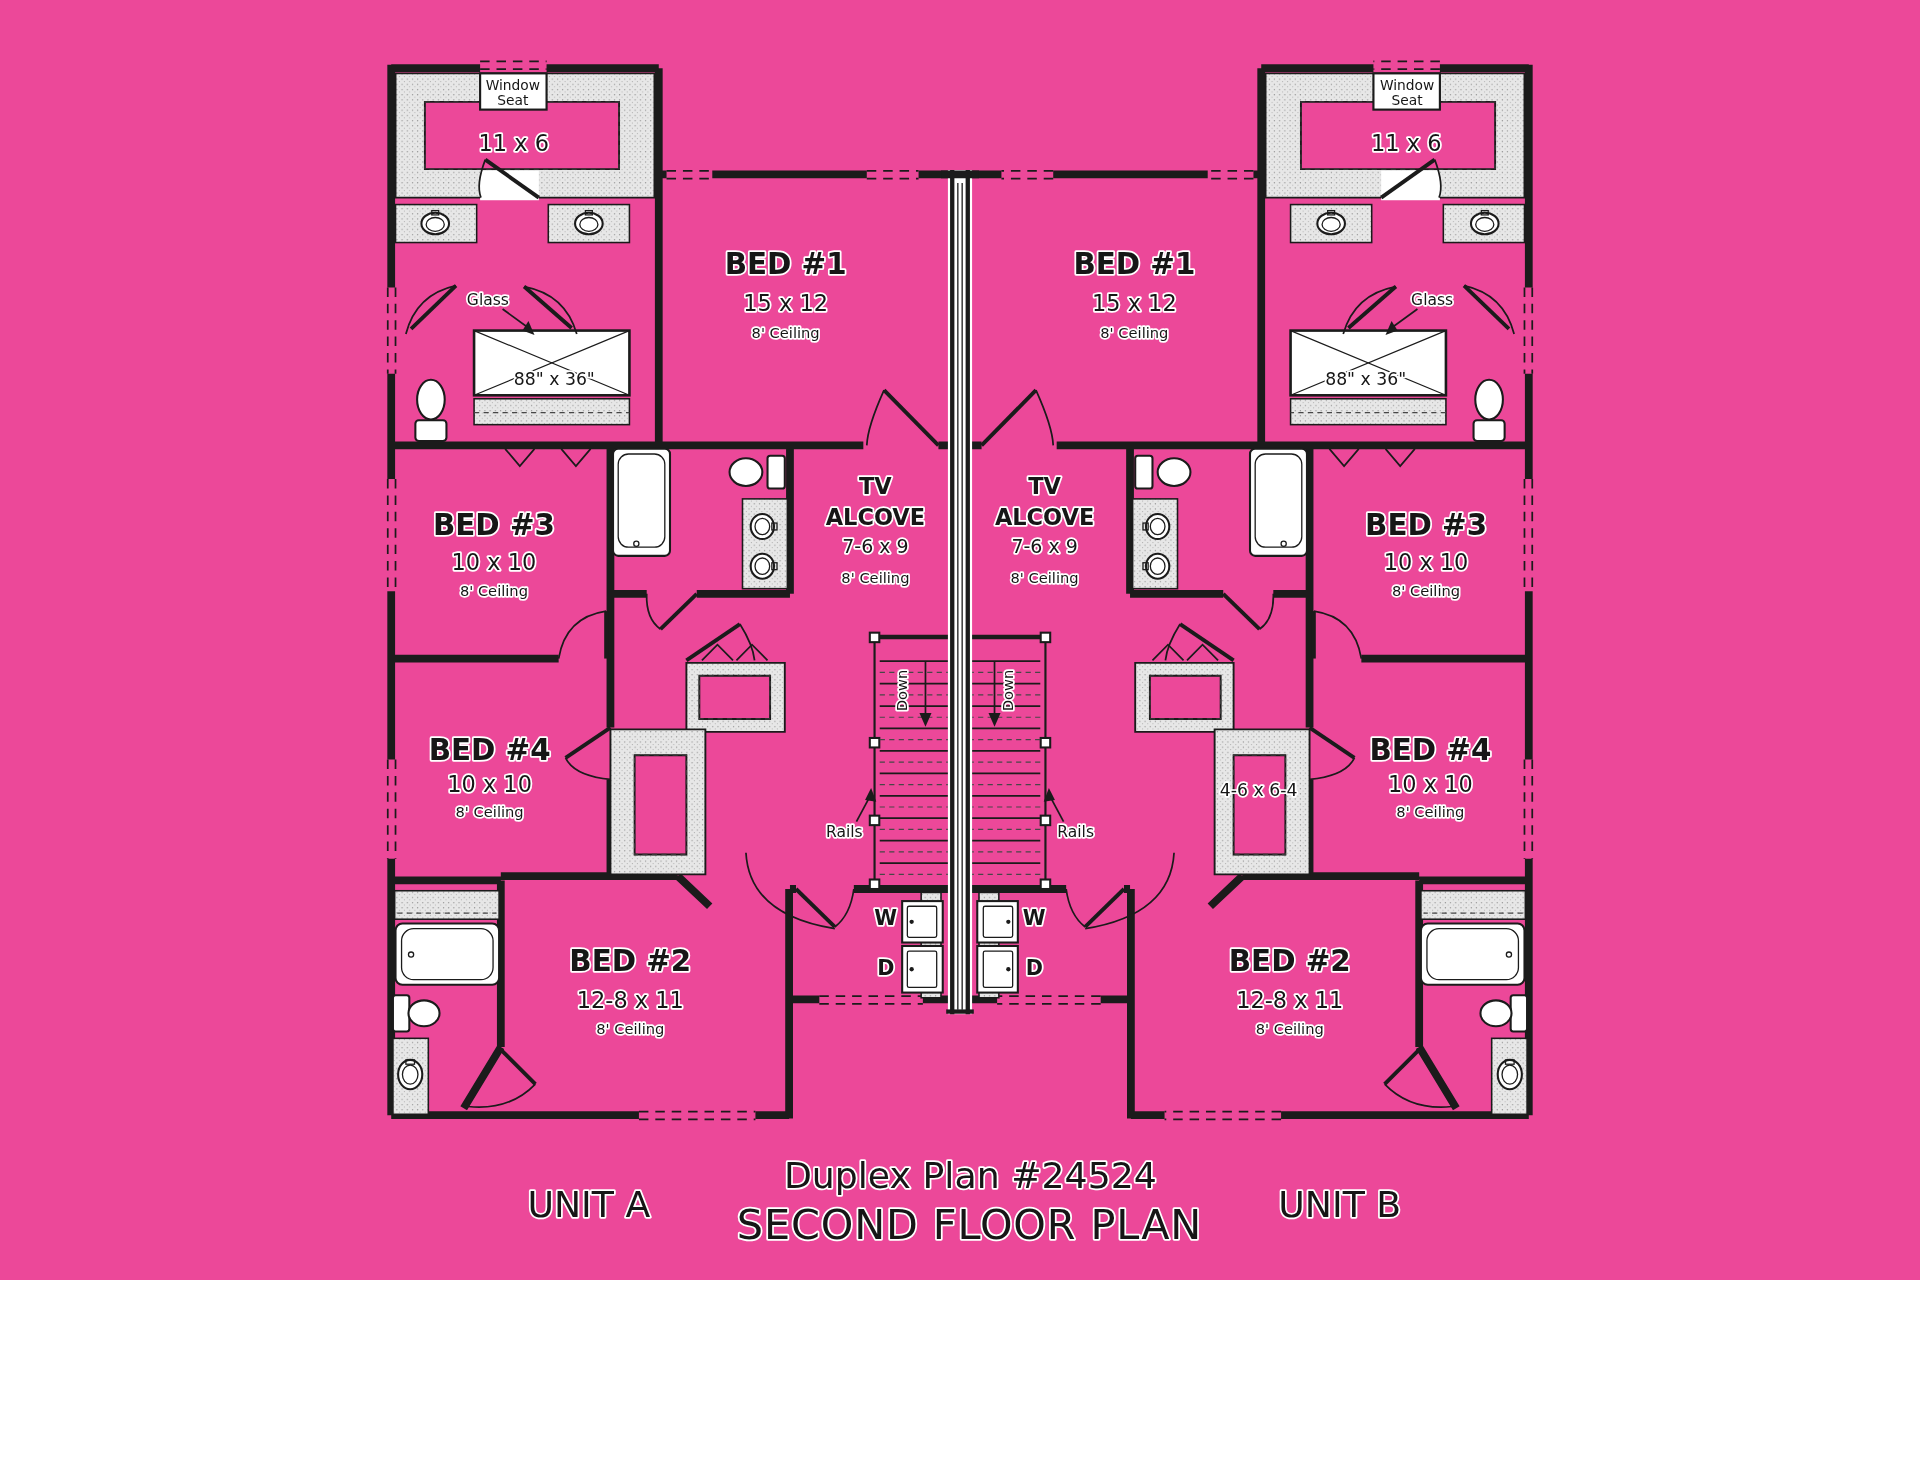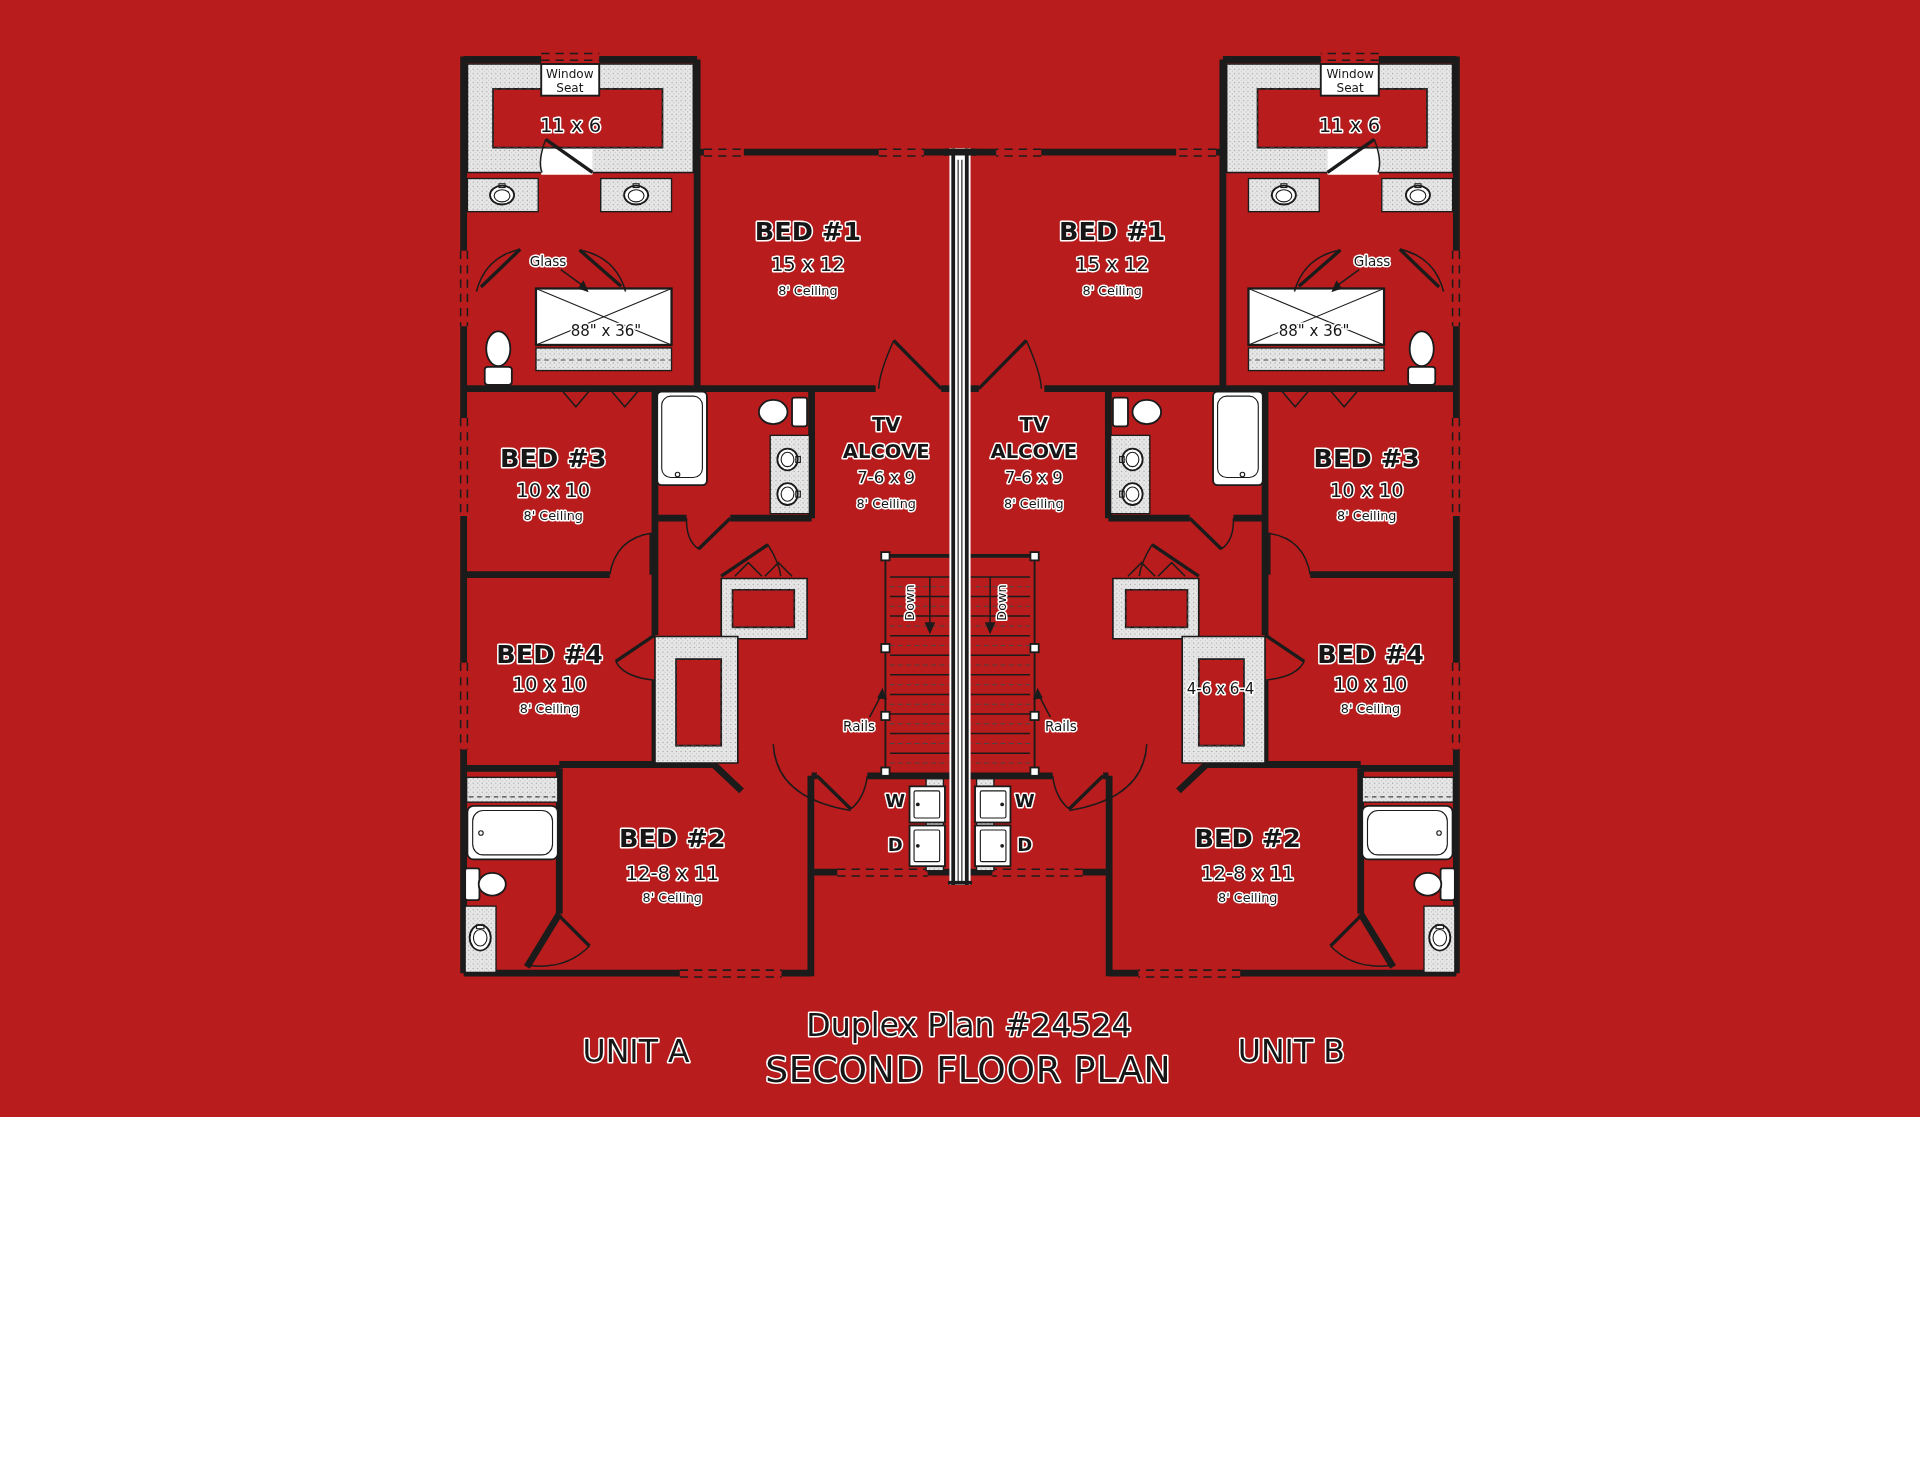--- a/index.html
+++ b/index.html
@@ -1,16 +1,16 @@
 <!DOCTYPE html>
 <html><head>
 <meta charset="utf-8">
 <style>
   html,body{margin:0;padding:0;background:#ffffff;}
-  .stage{position:relative;width:1920px;height:1117px;background:#b91c1c;overflow:hidden;}
+  .stage{position:relative;width:1920px;height:1280px;background:#ec4899;overflow:hidden;}
   svg{display:block;width:100%;height:100%;}
 
   
   .w8{stroke:#1b1b1b;stroke-width:9;fill:none;stroke-linecap:butt;}
   .w5{stroke:#1b1b1b;stroke-width:5;fill:none;}
   .thin2{stroke:#1b1b1b;stroke-width:2;fill:none;}
   .thin{stroke:#1b1b1b;stroke-width:1.4;fill:none;}
   .arc{stroke:#1b1b1b;stroke-width:2;fill:none;}
   .leaf{stroke:#1b1b1b;stroke-width:4.5;fill:none;}
   .win{stroke:#1b1b1b;stroke-width:2;fill:none;stroke-dasharray:11 8;}

